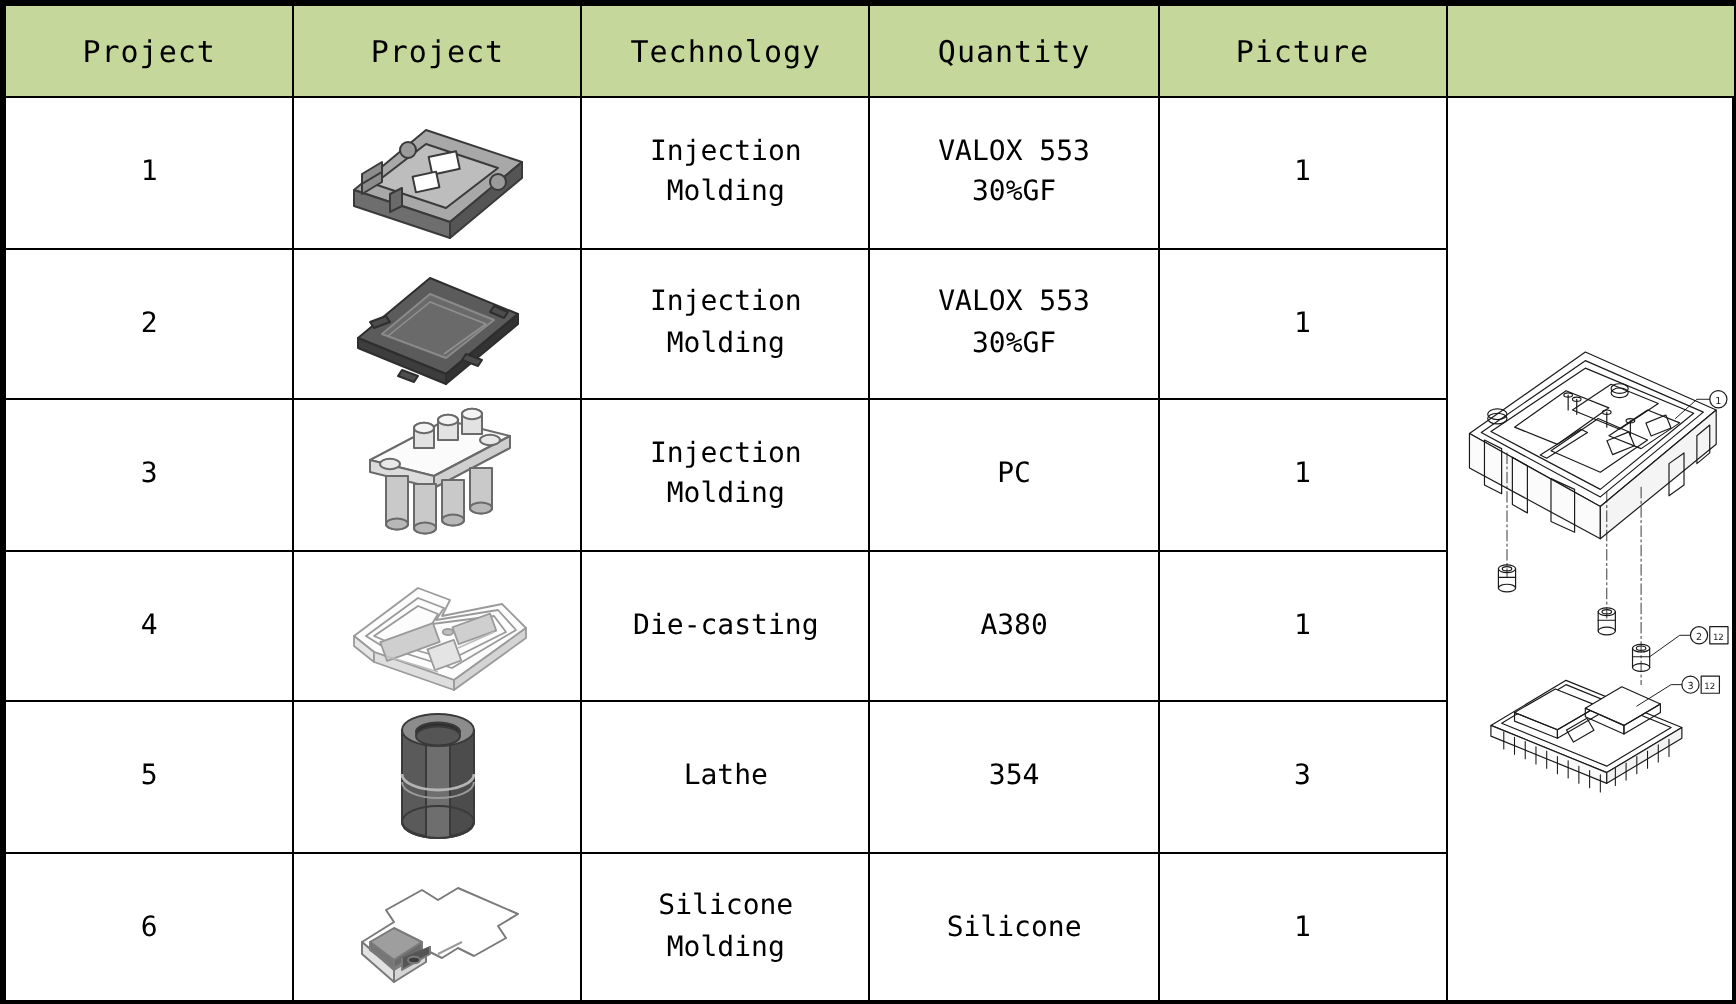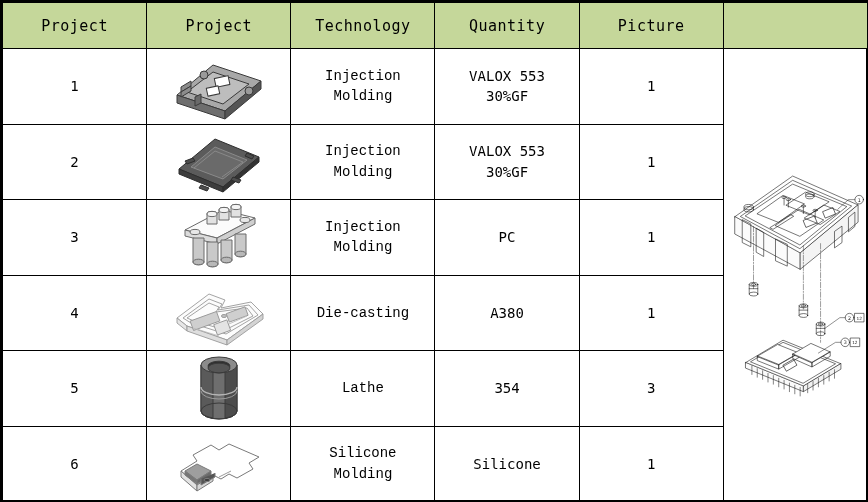--- a/index.html
+++ b/index.html
@@ -33,21 +33,21 @@
     background: #c5d79a;
     height: 46px;
     font-size: 15px;
     letter-spacing: 0.5px;
     color: #000;
   }
   thead th.blank-head { border-left: 1px solid #000; }
   tbody td { height: 75px; font-size: 14px; line-height: 1.45; }
   td.c-project { width: 99px; }
   td.c-picture { width: 125px; }
-  td.c-tech    { width: 125px; font-size: 14px; font-family: Liberation Mono, monospace; }
+  td.c-tech    { width: 125px; font-size: 14px; }
   td.c-mat     { width: 125px; }
   td.c-qty     { width: 125px; }
   td.c-draw    { width: 267px; vertical-align: top; padding: 0; }
   .tech-line, .mat-line { display: block; }
   .pic-wrap {
     display: flex; align-items: center; justify-content: center;
     width: 100%; height: 100%;
   }
   .pic-wrap svg { display: block; }
   .draw-wrap { position: relative; width: 100%; height: 100%; }

